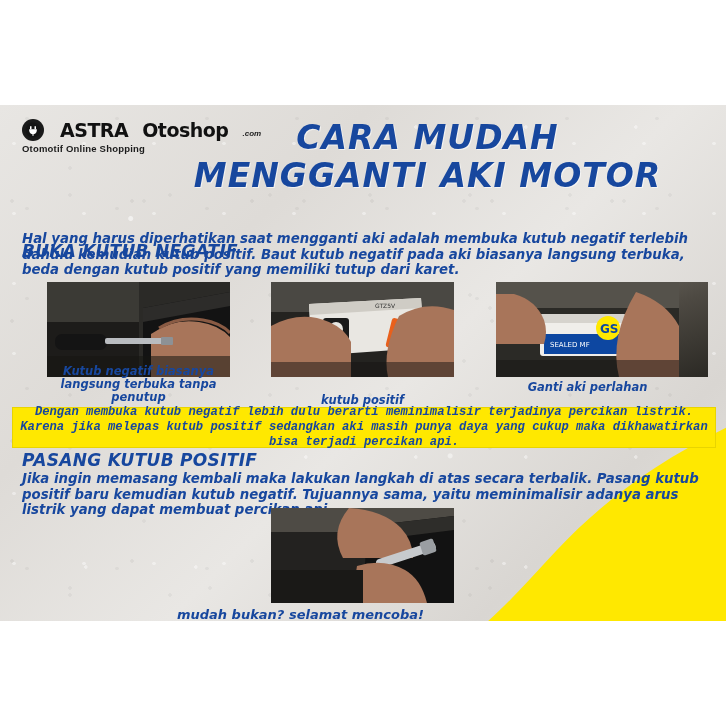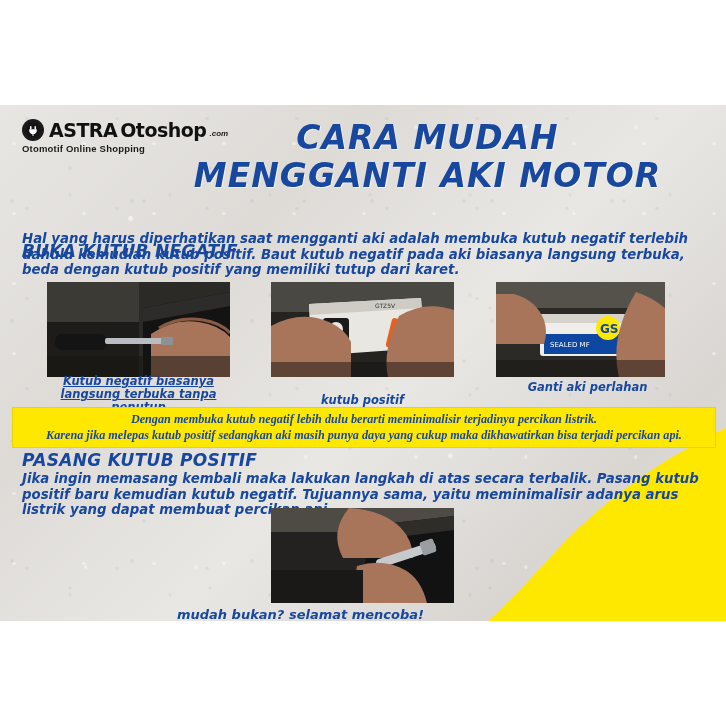--- a/index.html
+++ b/index.html
@@ -32,21 +32,21 @@
   }
 
   
   .swoosh{
     position:absolute;right:-10px;bottom:-10px;width:330px;height:220px;
     pointer-events:none;
   }
 
   
   .logo-block{position:absolute;left:22px;top:14px;width:165px;}
-  .logo-row{display:flex;align-items:flex-end;gap:3px;}
+  .logo-row{display:flex;align-items:flex-end;gap:14px;}
   .logo-mark{
     width:22px;height:22px;border-radius:50%;
     background:#1a1a1a;display:flex;align-items:center;justify-content:center;
     margin-right:2px;flex:none;
   }
   .logo-mark svg{display:block;}
   .logo-astra{font-weight:bold;font-size:19px;color:#111;letter-spacing:-.5px;font-family:"DejaVu Sans",sans-serif;}
   .logo-oto{font-weight:bold;font-size:19px;color:#111;letter-spacing:-.5px;font-family:"DejaVu Sans",sans-serif;}
   .logo-dotcom{font-size:8px;color:#222;padding-bottom:3px;font-weight:bold;font-style:italic;}
   .logo-sub{font-size:9.5px;color:#1b1b1b;margin-top:2px;letter-spacing:.2px;font-weight:bold;}
@@ -75,21 +75,21 @@
     position:absolute;text-align:center;color:#17479E;
     font-family:"DejaVu Sans",sans-serif;font-style:italic;font-weight:bold;
     font-size:11.5px;line-height:1.15;
   }
 
   .yellowbox{
     position:absolute;background:#FFE800;border:1px solid #e8d400;
     display:flex;flex-direction:column;align-items:center;justify-content:center;
   }
   .yellowbox div{
-    color:#17479E;font-family:Liberation Serif, serif;font-weight:bold;
+    color:#17479E;font-family:Liberation Mono, monospace;font-weight:bold;
     font-style:italic;font-size:12.2px;line-height:1.25;text-align:center;
   }
 
   .bot-cap{
     position:absolute;text-align:center;width:601px;left:0;
     color:#17479E;font-family:"DejaVu Sans",sans-serif;font-style:italic;
     font-weight:bold;font-size:13px;
   }
 
   
@@ -166,39 +166,39 @@
         <text x="104" y="26" font-size="6" fill="#333" font-family="DejaVu Sans">GTZ5V</text>
 
         <rect x="118" y="36" width="9" height="30" rx="3" fill="#e8601c" transform="rotate(14 122 50)"></rect>
 
         <path d="M0 44 q30-16 58-4 q16 7 22 20 l0 35 l-80 0 z" fill="#a8755a"></path>
         <path d="M128 34 q26-16 55-6 l0 67 l-66 0 q-6-26 11-61 z" fill="#a8755a"></path>
         <path d="M0 80h183v15H0z" fill="#151412" opacity=".5"></path>
       </svg>
     </div>
 
-    <div class="photo p3" style="left:496px;top:177px;width:169px;height:95px;">
+    <div class="photo p3" style="left:496px;top:177px;width:212px;height:95px;">
       <svg width="183" height="95" viewBox="0 0 183 95">
         <rect width="183" height="95" fill="#2b2a26"></rect>
         <path d="M0 0h183v26H0z" fill="#55524b"></path>
 
         <rect x="44" y="32" width="86" height="42" rx="3" fill="#f0eeea"></rect>
         <rect x="44" y="32" width="86" height="9" rx="3" fill="#d6d3cd"></rect>
         <rect x="48" y="52" width="78" height="20" fill="#0d47a1"></rect>
         <circle cx="112" cy="46" r="12" fill="#FFE800"></circle>
         <text x="104" y="51" font-size="12" font-weight="bold" fill="#0d47a1" font-family="DejaVu Sans">GS</text>
         <text x="54" y="65" font-size="7" fill="#fff" font-family="DejaVu Sans">SEALED MF</text>
 
         <path d="M18 12 q22 6 30 26 q4 12 0 24 l-48 0 l0-50 z" fill="#a8755a"></path>
         <path d="M140 10 q30 10 43 34 l0 51 l-60 0 q-10-40 17-85 z" fill="#a8755a"></path>
         <path d="M0 78h183v17H0z" fill="#151412" opacity=".5"></path>
       </svg>
     </div>
 
-    <div class="cap" style="left:47px;top:270px;width:183px;text-decoration:underline;">
+    <div class="cap" style="left:47px;top:260px;width:183px;">
       <span>Kutub negatif biasanya</span><br>
       <span>langsung terbuka tanpa penutup</span>
     </div>
     <div class="cap" style="left:265px;top:276px;width:195px;">
       <br>
       <span>kutub positif</span>
     </div>
     <div class="cap" style="left:496px;top:276px;width:183px;">
       <span>Ganti aki perlahan</span>
     </div>

